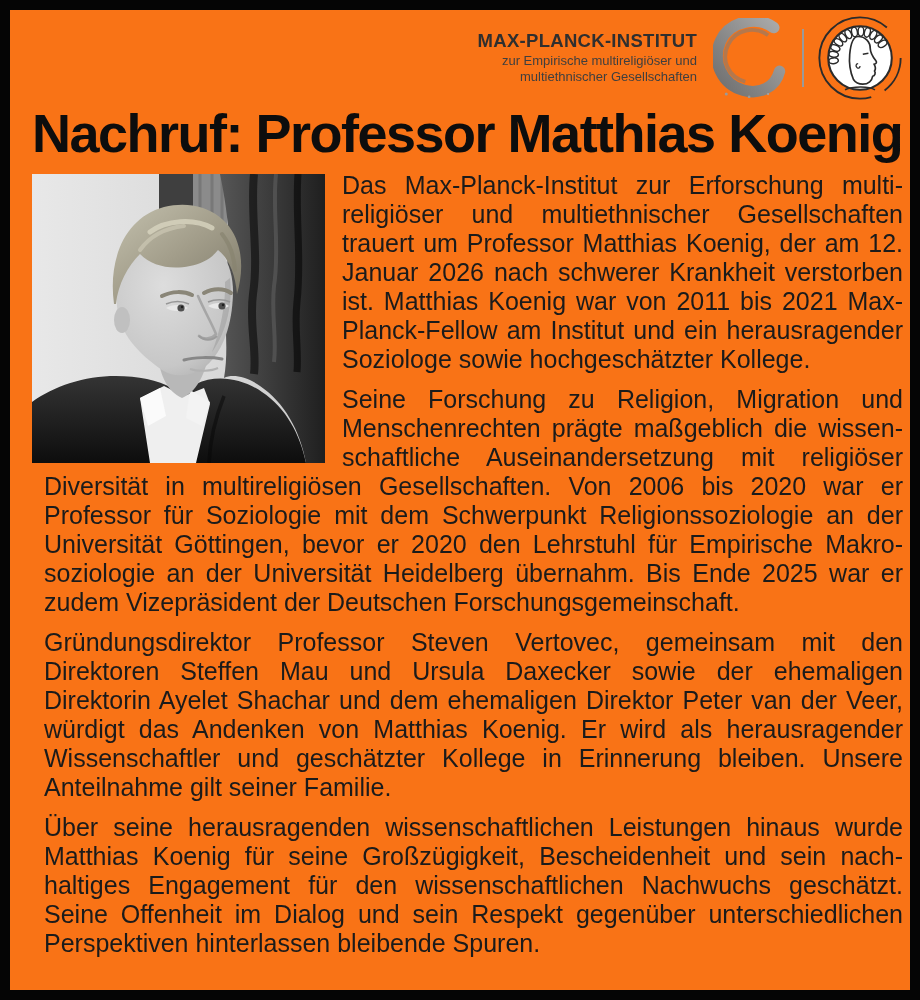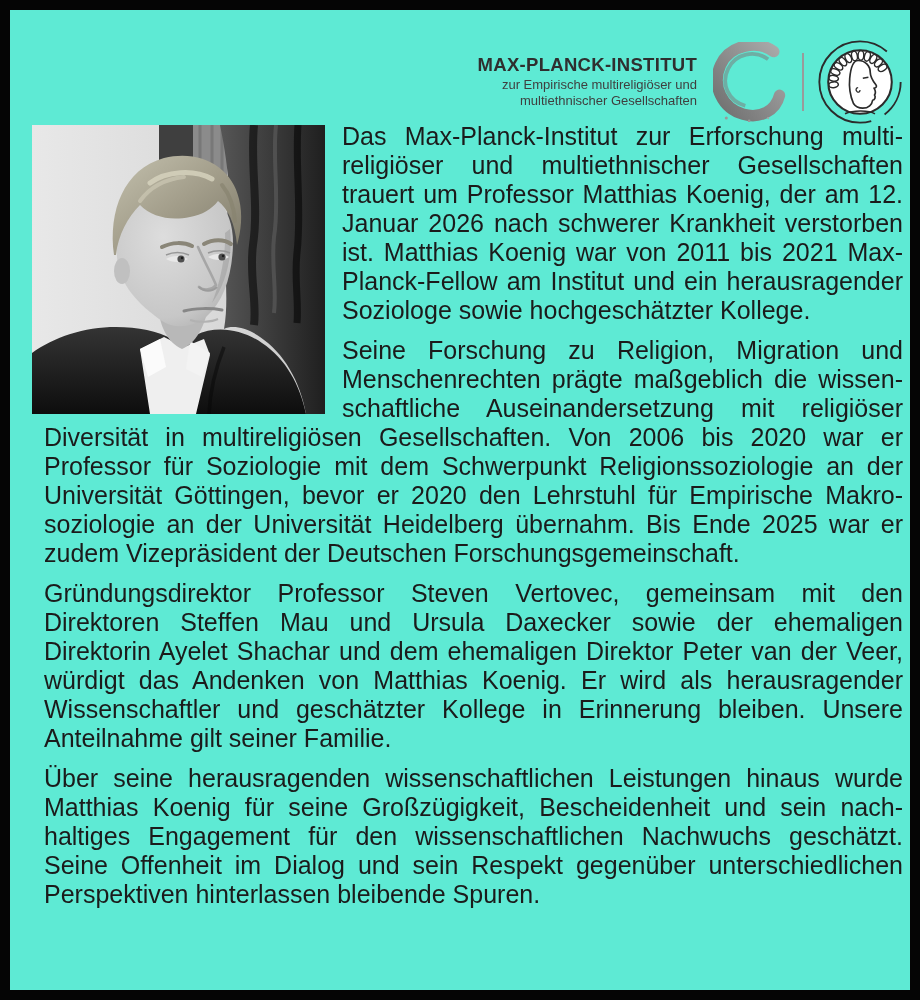--- a/index.html
+++ b/index.html
@@ -1,20 +1,20 @@
 <!DOCTYPE html>
 <html lang="de"><head>
 <meta charset="utf-8">
 <style>
   html,body{margin:0;padding:0;background:#fff;}
   body{width:920px;height:1000px;font-family:"Liberation Sans","DejaVu Sans",sans-serif;}
   .page{
     width:920px;height:1000px;box-sizing:border-box;
-    border:10px solid #050505;background:#5eead4;
-    padding:32px 7px 0 22px;overflow:hidden;
+    border:10px solid #050505;background:#f97316;
+    padding:8px 7px 0 22px;overflow:hidden;
   }
   
   .header{display:flex;justify-content:flex-end;align-items:center;height:80px;gap:10px;}
   .logo-text{text-align:right;margin-right:6px;line-height:1;}
   .logo-title{font-size:18.5px;font-weight:bold;color:#2f2f2f;letter-spacing:.3px;margin-bottom:3px;}
   .logo-sub{font-size:13px;color:#3f3f3f;line-height:1.18;font-weight:500;}
   .logo-divider{width:2px;height:58px;background:#9a9a9a;margin:0 3px;}
   .swirl-svg{width:76px;height:80px;display:block;}
   .minerva-svg{width:86px;height:86px;display:block;}
   
@@ -76,20 +76,21 @@
         <ellipse cx="46" cy="17.5" rx="3.1" ry="5.2" transform="rotate(44 46 46)"></ellipse>
         <ellipse cx="46" cy="17.5" rx="3.1" ry="5.2" transform="rotate(58 46 46)"></ellipse>
       </g>
       <path d="M44 23 C52 23 57 29 57 36 C57 40 60 45 63 49 C64.5 51 63 52.5 61 52.5 C62.5 55 63 58 61.5 60 C63 62 62 65 59.5 65.5 C59 70 55 74 49 74 C44 74 41 72 39 69 C36 62 34 52 35 42 C36 31 38 23 44 23 Z" fill="#ffffff" stroke="#2b2b2b" stroke-width="1.8" stroke-linejoin="round"></path>
       <path d="M49 42 L55 41" stroke="#2b2b2b" stroke-width="1.6"></path>
       <path d="M44 52 C41.5 52 41 55 43 56.5 C44.5 57.5 46 56.5 46 54.5" fill="none" stroke="#2b2b2b" stroke-width="1.4"></path>
       <path d="M30 80 C38 76 56 76 62 80" fill="none" stroke="#2b2b2b" stroke-width="1.6"></path>
     </svg>
   </div>
 
+  <h1 class="headline">Nachruf: Professor Matthias Koenig</h1>
 
   <div class="article">
 
     <div class="photo">
       <svg viewBox="0 0 293 289" preserveAspectRatio="none" role="img">
         <defs>
           <linearGradient id="wall" x1="0" y1="0" x2="1" y2="0">
             <stop offset="0" stop-color="#e8e8e8"></stop>
               <stop offset=".6" stop-color="#dadada"></stop>
               <stop offset="1" stop-color="#c8c8c8"></stop>

